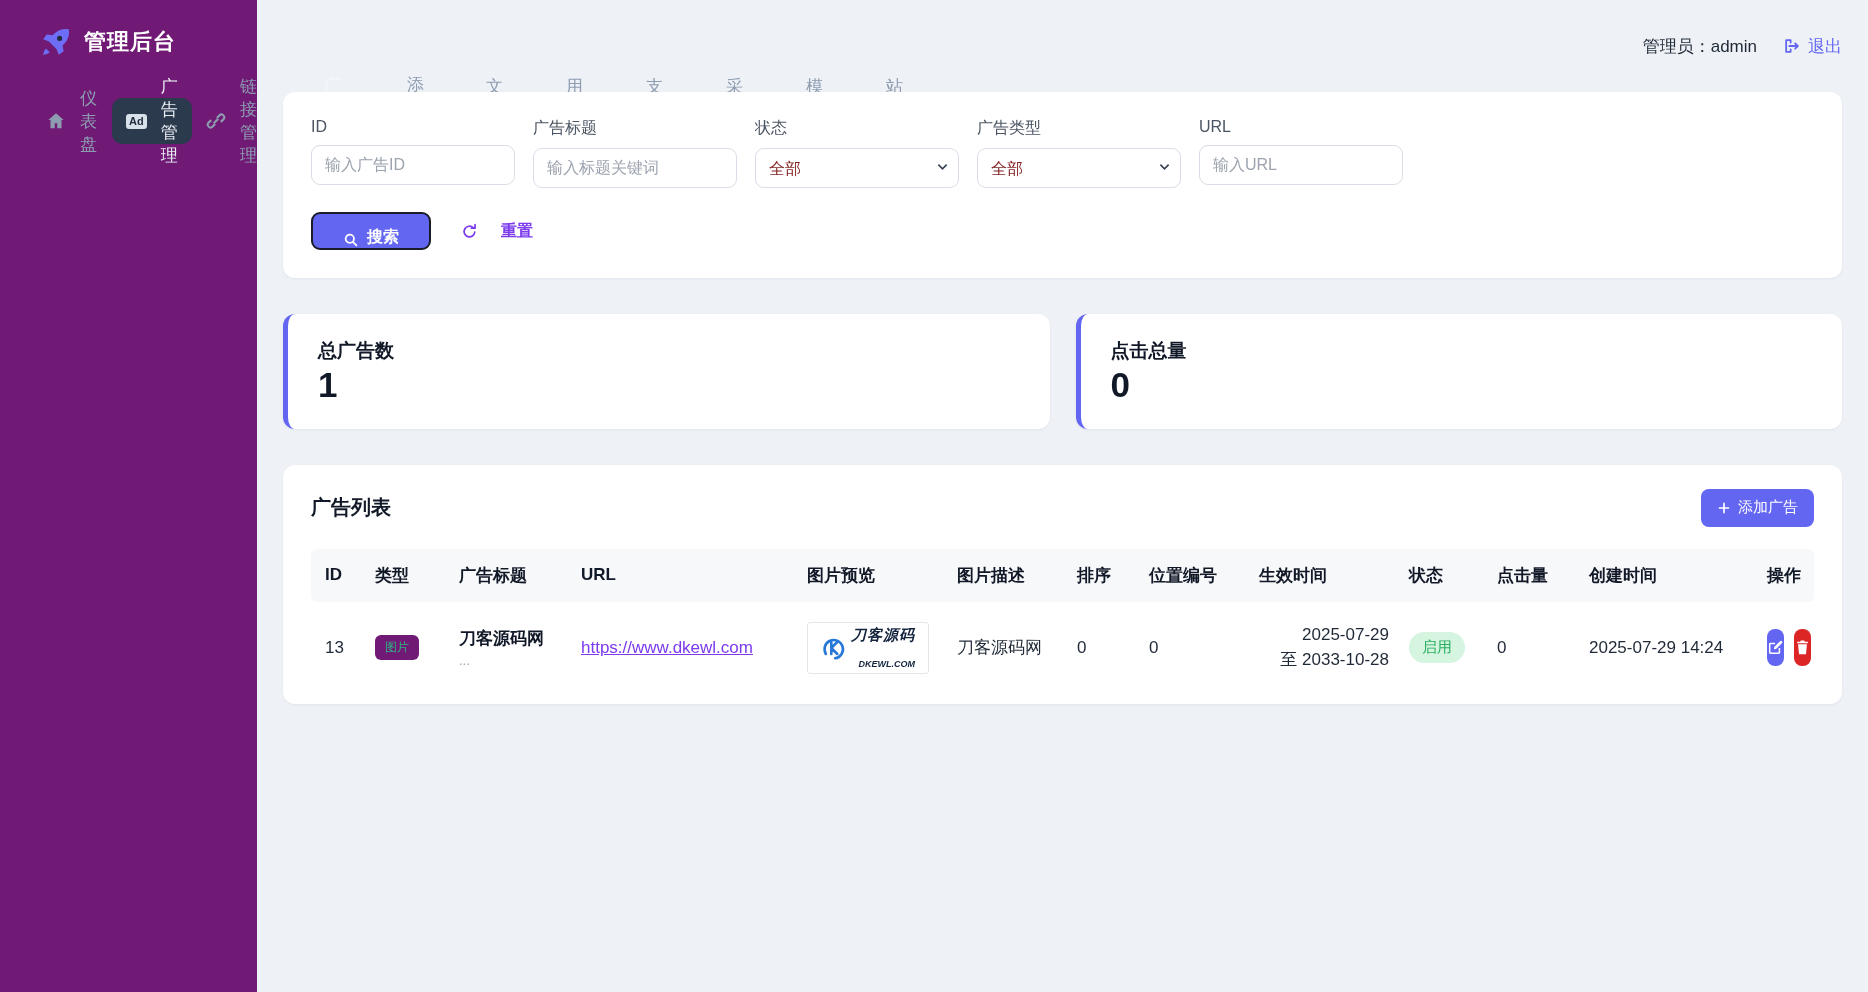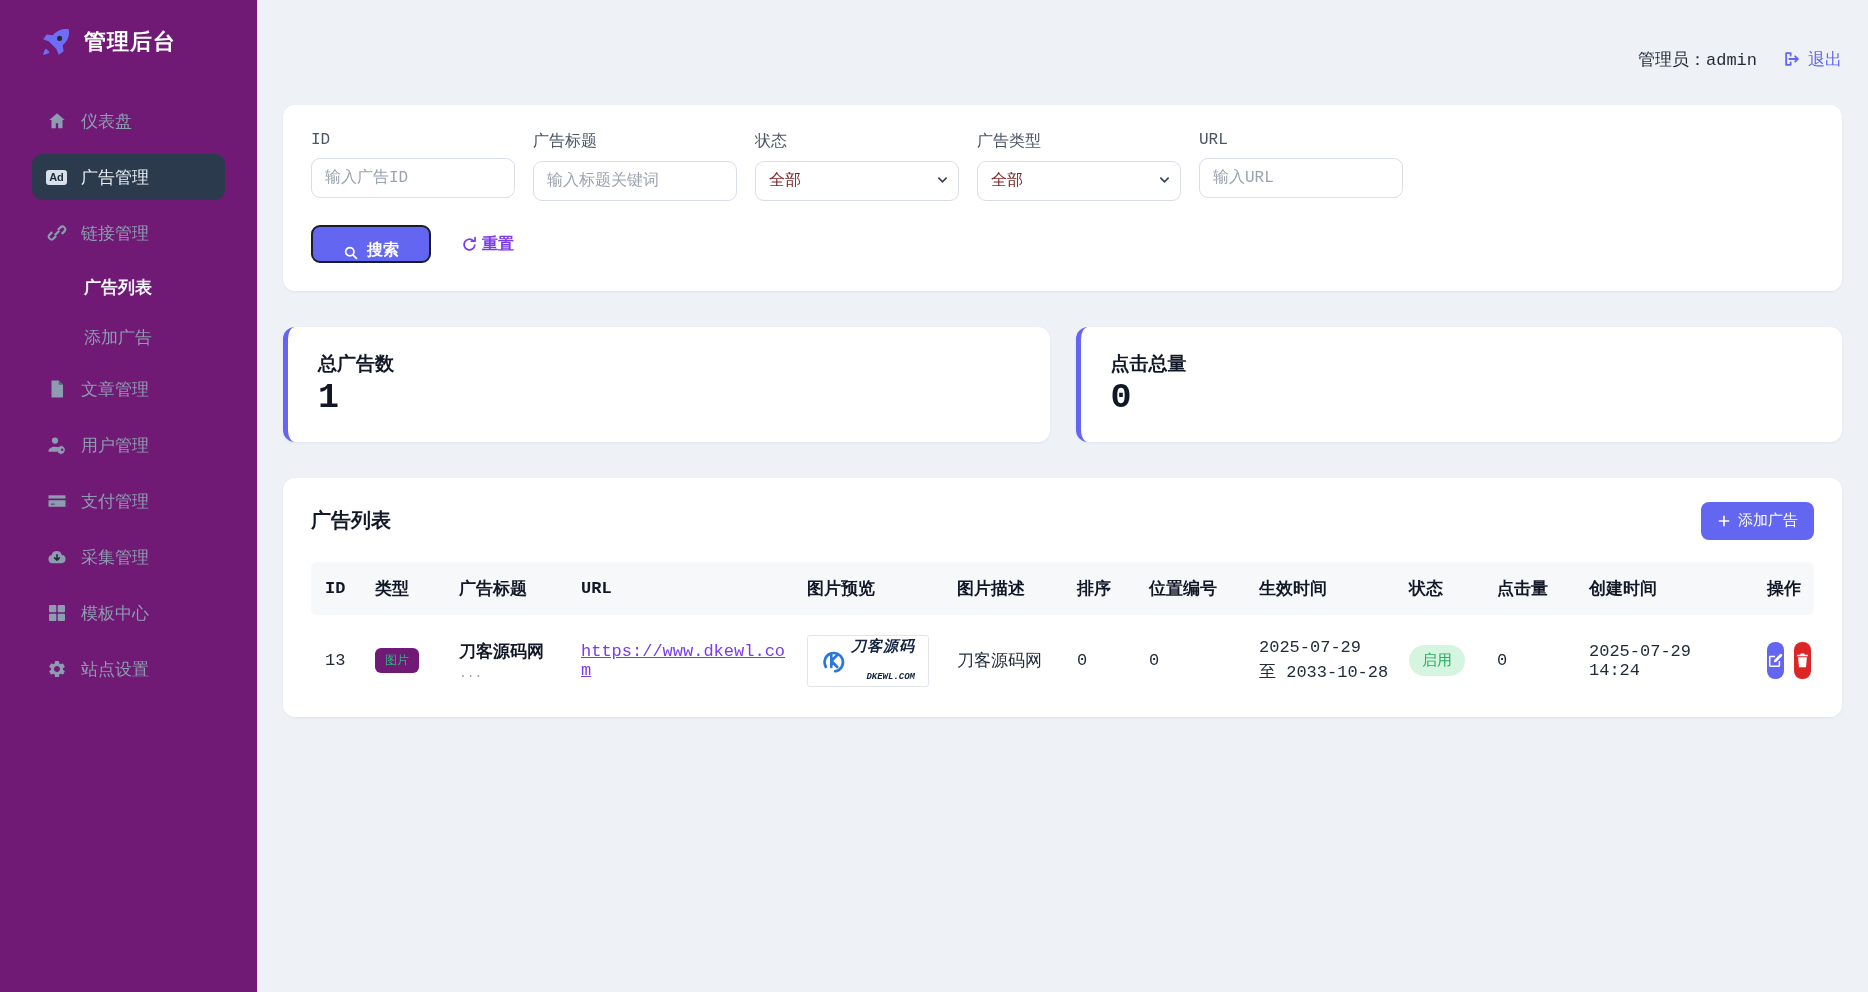--- a/index.html
+++ b/index.html
@@ -13,42 +13,42 @@
   .sidebar {
     width:257px; min-width:257px; height:100%;
     background:#701a75; color:#8d9cb0;
     display:flex; flex-direction:column;
     padding:26px 32px;
   }
   .logo { display:flex; align-items:center; gap:12px; padding:0 8px; margin-bottom:40px; }
   .logo svg { width:32px; height:32px; }
   .logo-title { color:#ffffff; font-size:22px; font-weight:bold; letter-spacing:1px; }
 
-  .nav { display:flex; flex-direction:column; }
+  .nav { display:flex; flex-direction:row; }
   .nav-item {
     display:flex; align-items:center; gap:14px;
     height:46px; padding:0 14px; border-radius:10px;
     font-size:17px; color:#8d9cb0; cursor:pointer; margin-bottom:10px;
   }
   .nav-item .ni { width:21px; height:21px; display:flex; align-items:center; justify-content:center; }
   .nav-item .ni svg { width:20px; height:20px; }
   .nav-item.active { background:#2c3a4d; color:#e9eef5; }
   .ad-badge {
     background:#aebaca; color:#1f2b3c; font-size:11px; font-weight:bold;
     border-radius:3px; padding:1px 3px; line-height:13px;
   }
   .nav-item.active .ad-badge { background:#d8e0ea; }
   .sub-item {
     height:42px; padding:0 14px 0 52px; display:flex; align-items:center;
     font-size:17px; color:#8d9cb0; cursor:pointer; margin-bottom:8px;
   }
   .sub-item.active { color:#f2f5f9; font-weight:bold; }
 
   
-  .main { flex:1; height:100%; overflow:hidden; padding:13px 26px;font-family:Liberation Mono, monospace; }
+  .main { flex:1; height:100%; overflow:hidden; padding:0 26px; }
   .topbar { height:92px; display:flex; align-items:center; justify-content:flex-end; gap:26px; }
   .admin-label { font-size:17px; color:#1f2937; }
   .logout-link { display:flex; align-items:center; gap:7px; color:#6366f1; font-size:17px; cursor:pointer; }
   .logout-link svg { width:18px; height:18px; }
 
   .card {
     background:#ffffff; border-radius:12px;
     box-shadow:0 1px 3px rgba(20,30,60,.06);
   }
 
@@ -67,21 +67,21 @@
   .f-select { appearance:none; -webkit-appearance:none; padding-right:30px; }
   .select-wrap .chev { position:absolute; right:11px; top:15px; pointer-events:none; }
   .btn-row { display:flex; align-items:center; gap:30px; margin-top:24px; }
   .search-btn {
     display:flex; align-items:flex-end; gap:8px;
     background:#6366f1; color:#fff; border:2px solid #1a1d29; border-radius:9px;
     height:38px; padding:0 30px; font-size:16px; font-weight:bold; cursor:pointer;
     font-family:inherit;
   }
   .search-btn svg { width:16px; height:16px; }
-  .reset-link { display:flex; align-items:center; gap:4px; color:#7c3aed; font-size:16px; font-weight:bold; cursor:pointer; }
+  .reset-link { display:flex; align-items:center; gap:23px; color:#7c3aed; font-size:16px; font-weight:bold; cursor:pointer; }
   .reset-link svg { width:17px; height:17px; }
 
   
   .stats-row { display:flex; gap:26px; margin-top:36px; }
   .stat-card { flex:1; border-left:5px solid #6366f1; padding:24px 30px; }
   .stat-label { font-size:19px; font-weight:bold; color:#111827; }
   .stat-value { font-size:35px; font-weight:bold; color:#111827; margin-top:2px; line-height:1.1; }
 
   
   .table-card { margin-top:36px; padding:24px 28px 10px; }
@@ -116,21 +116,21 @@
   .row-sub { color:#9ca3af; font-size:13px; margin-top:3px; }
   .url-link { color:#7c3aed; text-decoration:underline; word-break:break-all; }
   .preview-box {
     width:122px; height:52px; background:#fff; border:1px solid #e2e5ea; border-radius:3px;
     display:flex; align-items:center; justify-content:center; gap:4px; padding:4px;
   }
   .preview-box svg { width:26px; height:26px; flex:none; }
   .pv-text { display:flex; flex-direction:column; align-items:flex-start; line-height:1; }
   .pv-line1 { font-size:15px; font-weight:bold; font-style:italic; color:#15253f; letter-spacing:1px; }
   .pv-line2 { font-size:9px; font-weight:bold; font-style:italic; color:#15253f; align-self:flex-end; margin-top:18px; }
-  .eff-line { line-height:1.45; }
+  .eff-line { line-height:1.45;text-align:right; }
   .status-badge {
     display:inline-block; background:#d5f5e0; color:#27ae60;
     font-size:15px; padding:6px 13px; border-radius:999px;
   }
   .ops { display:flex; gap:10px; }
   .op-btn {
     width:44px; height:37px; border:none; border-radius:8px; cursor:pointer;
     display:flex; align-items:center; justify-content:center; color:#fff;
   }
   .op-btn svg { width:17px; height:17px; }

